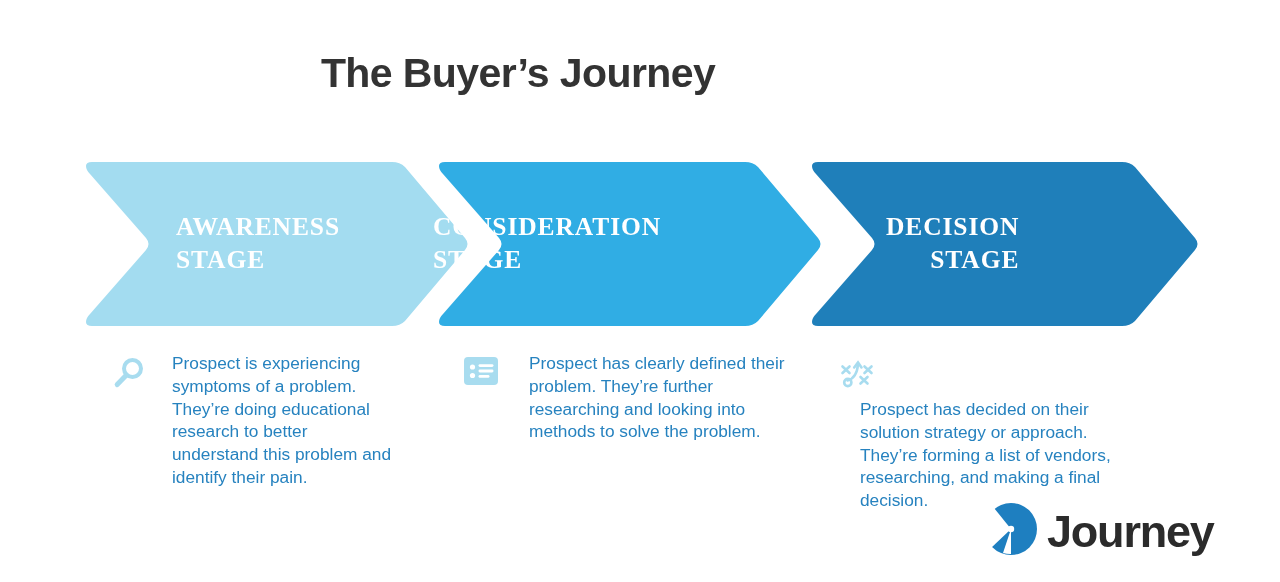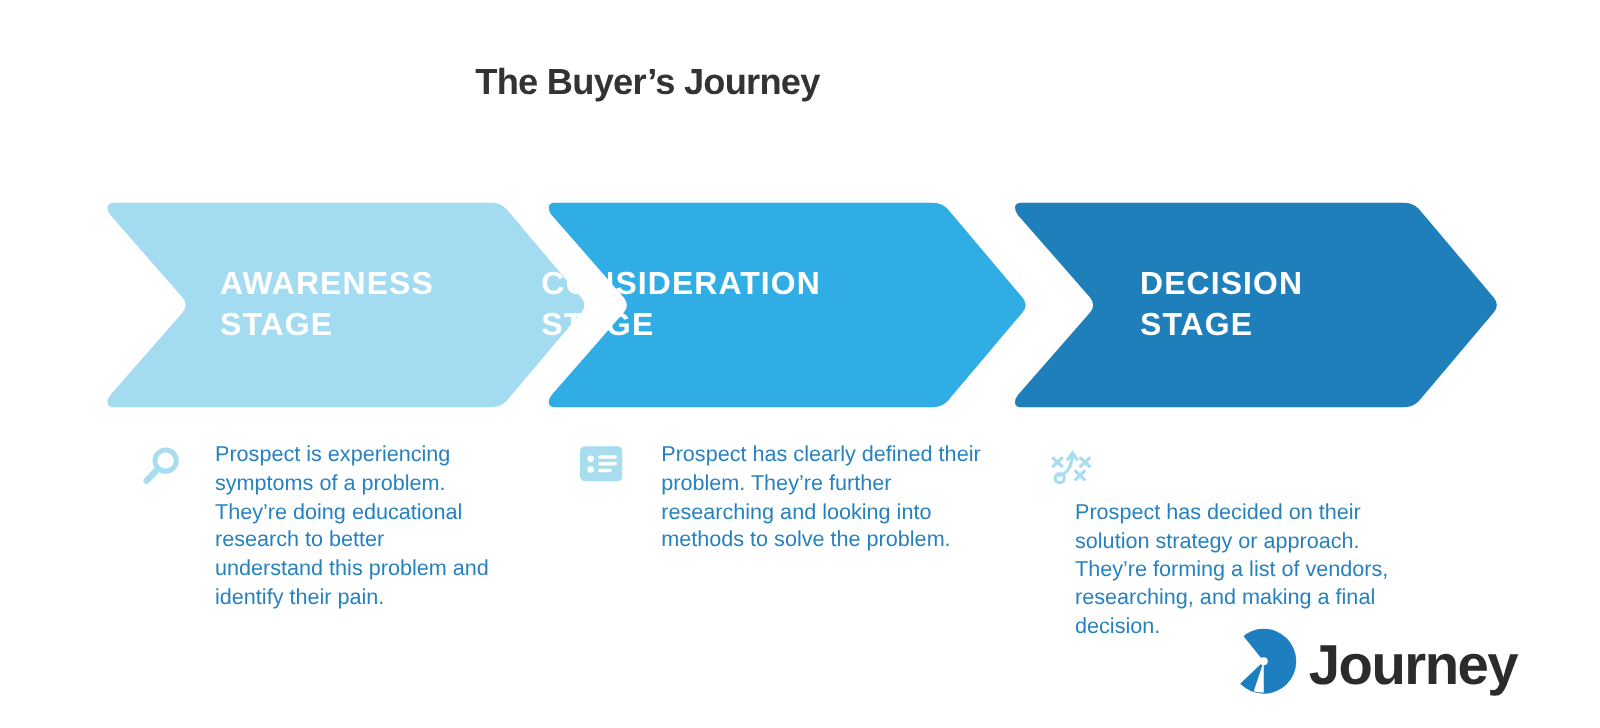--- a/index.html
+++ b/index.html
@@ -16,21 +16,21 @@
     -webkit-font-smoothing: antialiased;
   }
 
   
   #page-title {
     position: absolute;
     top: 50px;
     left: 0;
     width: 1036px;
     text-align: center;
-    font-size: 29px;
+    font-size: 41px;
     font-weight: bold;
     color: #333333;
     letter-spacing: -0.6px;
     line-height: 1.15;
   }
 
   
   #stage-band {
     position: absolute;
     top: 162px;
@@ -56,29 +56,30 @@
   }
   .stage-label {
     position: relative;
     z-index: 2;
     color: #ffffff;
     font-size: 25.5px;
     font-weight: bold;
     letter-spacing: 0.9px;
     line-height: 1.28;
     white-space: pre-line;
+    font-family: Liberation Serif, serif;
   }
 
   #stage-0 { left: 0px;   width: 390px; }
   #stage-1 { left: 353px; width: 390px; }
   #stage-2 { left: 726px; width: 394px; }
 
   #stage-0 .stage-label { margin-left: 96px; }
   #stage-1 .stage-label { }
-  #stage-2 .stage-label { margin-left: 106px; }
+  #stage-2 .stage-label { margin-left: 80px; text-align: right; }
 
   
   #descriptions {
     position: absolute;
     top: 352px;
     left: 0;
     width: 1280px;
     height: 130px;
   }
   .desc-block {

